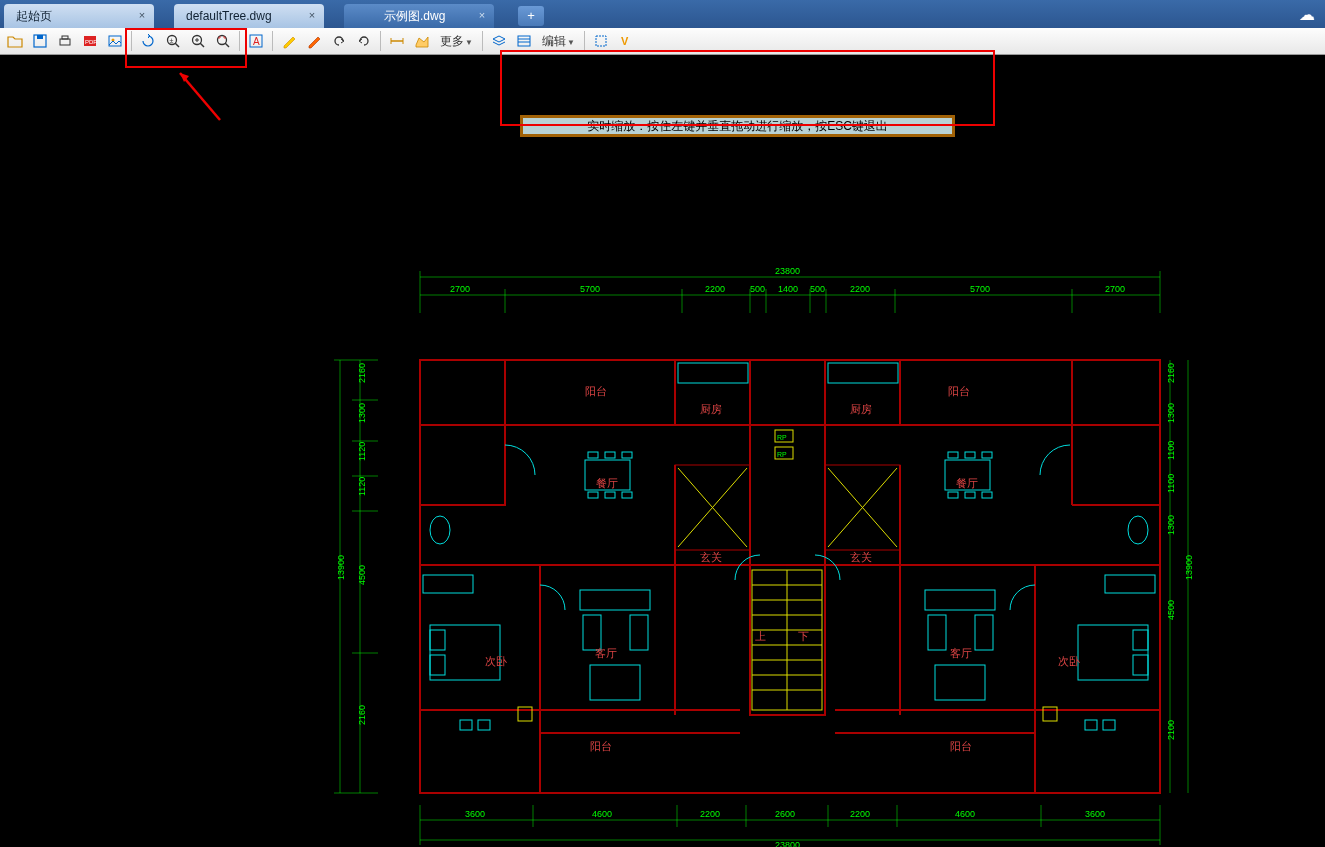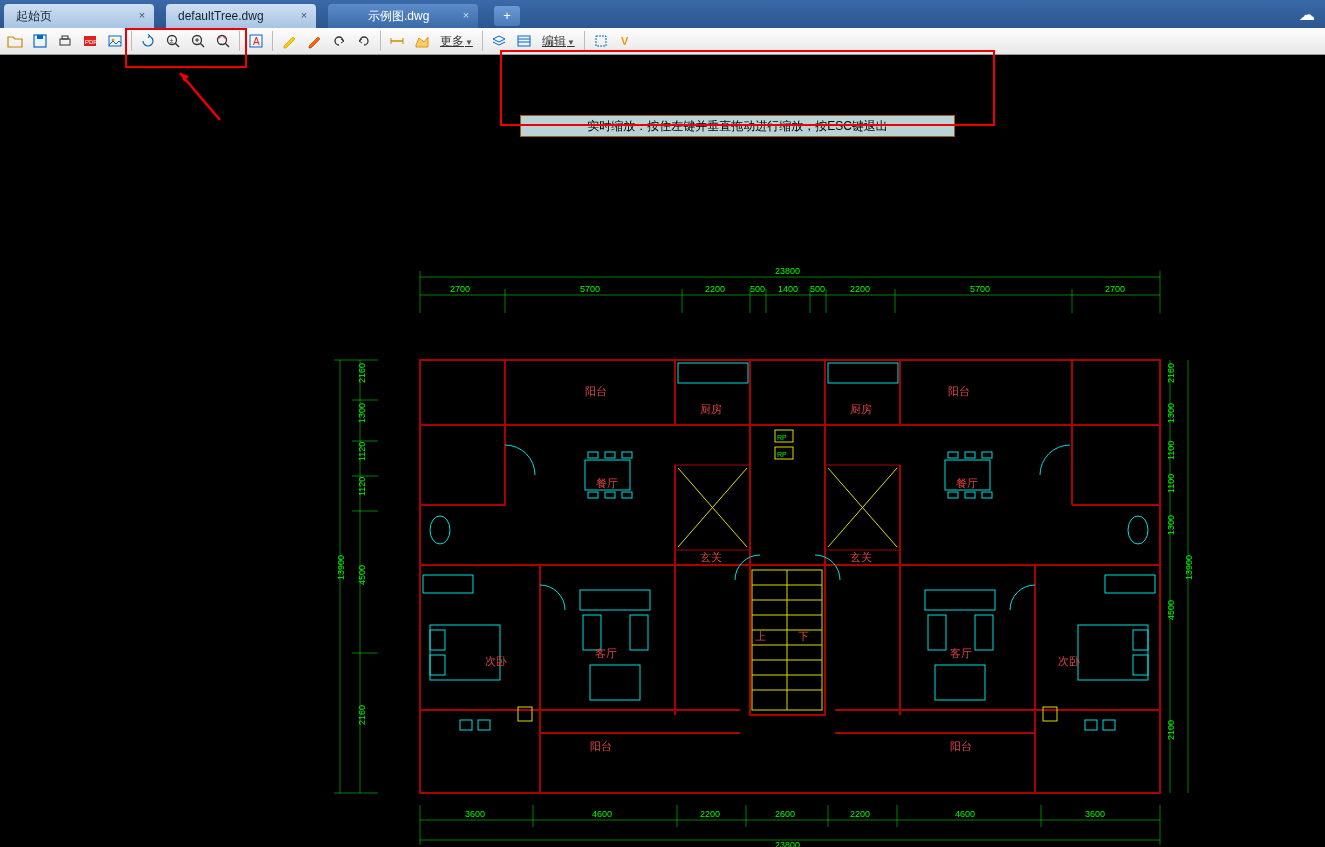--- a/index.html
+++ b/index.html
@@ -1,38 +1,38 @@
 <!DOCTYPE html>
 <html><head>
 <meta charset="utf-8">
 <style>
   * { box-sizing: border-box; margin: 0; padding: 0; }
   body { width:1325px; height:847px; font-family: "Microsoft YaHei", Arial, sans-serif; font-size:12px; background:#000; overflow:hidden; }
   
   .tabbar { height:28px; background:linear-gradient(#3a6aa8,#2c5690); display:flex; align-items:flex-end; padding-left:4px; position:relative;}
-  .tab { height:24px; padding:0 20px 0 12px; margin-right:12px; border-top-left-radius:4px; border-top-right-radius:4px; display:flex; align-items:center; font-size:12px; position:relative; min-width:150px;}
+  .tab { height:24px; padding:0 20px 0 12px; margin-right:20px; border-top-left-radius:4px; border-top-right-radius:4px; display:flex; align-items:center; font-size:12px; position:relative; min-width:150px;}
   .tab.inactive { background:linear-gradient(#cfdff2,#a8c4e4); color:#123; }
   .tab.active { background:linear-gradient(#5b8bc8,#3a6aa8); color:#fff;padding-left:40px; }
   .tab .close { position:absolute; right:6px; top:5px; width:12px; height:12px; color:#456; font-size:11px; line-height:12px; text-align:center;}
   .tab.active .close { color:#cde; }
   .addtab { width:26px; height:20px; background:linear-gradient(#6a9ad6,#4a7ab8); border-radius:3px; margin-left:4px; margin-bottom:2px; color:#fff; text-align:center; line-height:20px; font-size:13px;}
   .cloud { position:absolute; right:10px; top:5px; color:#fff; font-size:16px;}
   
   .toolbar { height:27px; background:linear-gradient(#fdfdfd,#e8e8e8); border-bottom:1px solid #999; display:flex; align-items:center; padding:0 4px; gap:3px;}
   .tbtn { width:22px; height:22px; display:flex; align-items:center; justify-content:center; border-radius:2px; cursor:pointer;}
   .sep { width:1px; height:20px; background:#bbb; margin:0 2px;}
-  .tlabel { padding:0 4px; font-size:12px; color:#333;text-decoration:underline;}
+  .tlabel { padding:0 4px; font-size:12px; color:#333;}
   .dd { font-size:8px; color:#555; margin-left:1px;}
   
   .hl1 { position:absolute; left:125px; top:28px; width:122px; height:40px; border:2px solid #e00; pointer-events:none; z-index:10;}
   .hl2 { position:absolute; left:500px; top:50px; width:495px; height:76px; border:2px solid #e00; pointer-events:none; z-index:10;}
   .arrow { position:absolute; left:175px; top:68px; z-index:10; pointer-events:none;}
   
   .canvas { position:absolute; left:0; top:55px; right:0; bottom:0; background:#000;}
-  .tooltip { position:absolute; left:520px; top:60px; width:435px; height:22px; background:#b9d3d6; border:1px solid #a16207; color:#000; font-size:12px; display:flex; align-items:center; justify-content:center; z-index:5;}
+  .tooltip { position:absolute; left:520px; top:60px; width:435px; height:22px; background:#b9d3d6; border:3px solid #a16207; color:#000; font-size:12px; display:flex; align-items:center; justify-content:center; z-index:5;}
   
   .plan { position:absolute; left:330px; top:210px; width:870px; height:600px; }
   .plan svg { width:100%; height:100%; }
   .dim-text { fill:#0f0; font-size:9px; font-family:Arial; }
   .room-text { fill:#d44; font-size:11px; font-family:"SimSun"; }
   .wall { stroke:#a00; stroke-width:2; fill:none;}
   .wall-thin { stroke:#a00; stroke-width:1; fill:none;}
   .furn { stroke:#0dd; stroke-width:1; fill:none;}
   .furn-y { stroke:#dd0; stroke-width:1; fill:none;}
   .dim-line { stroke:#0f0; stroke-width:0.5;}

